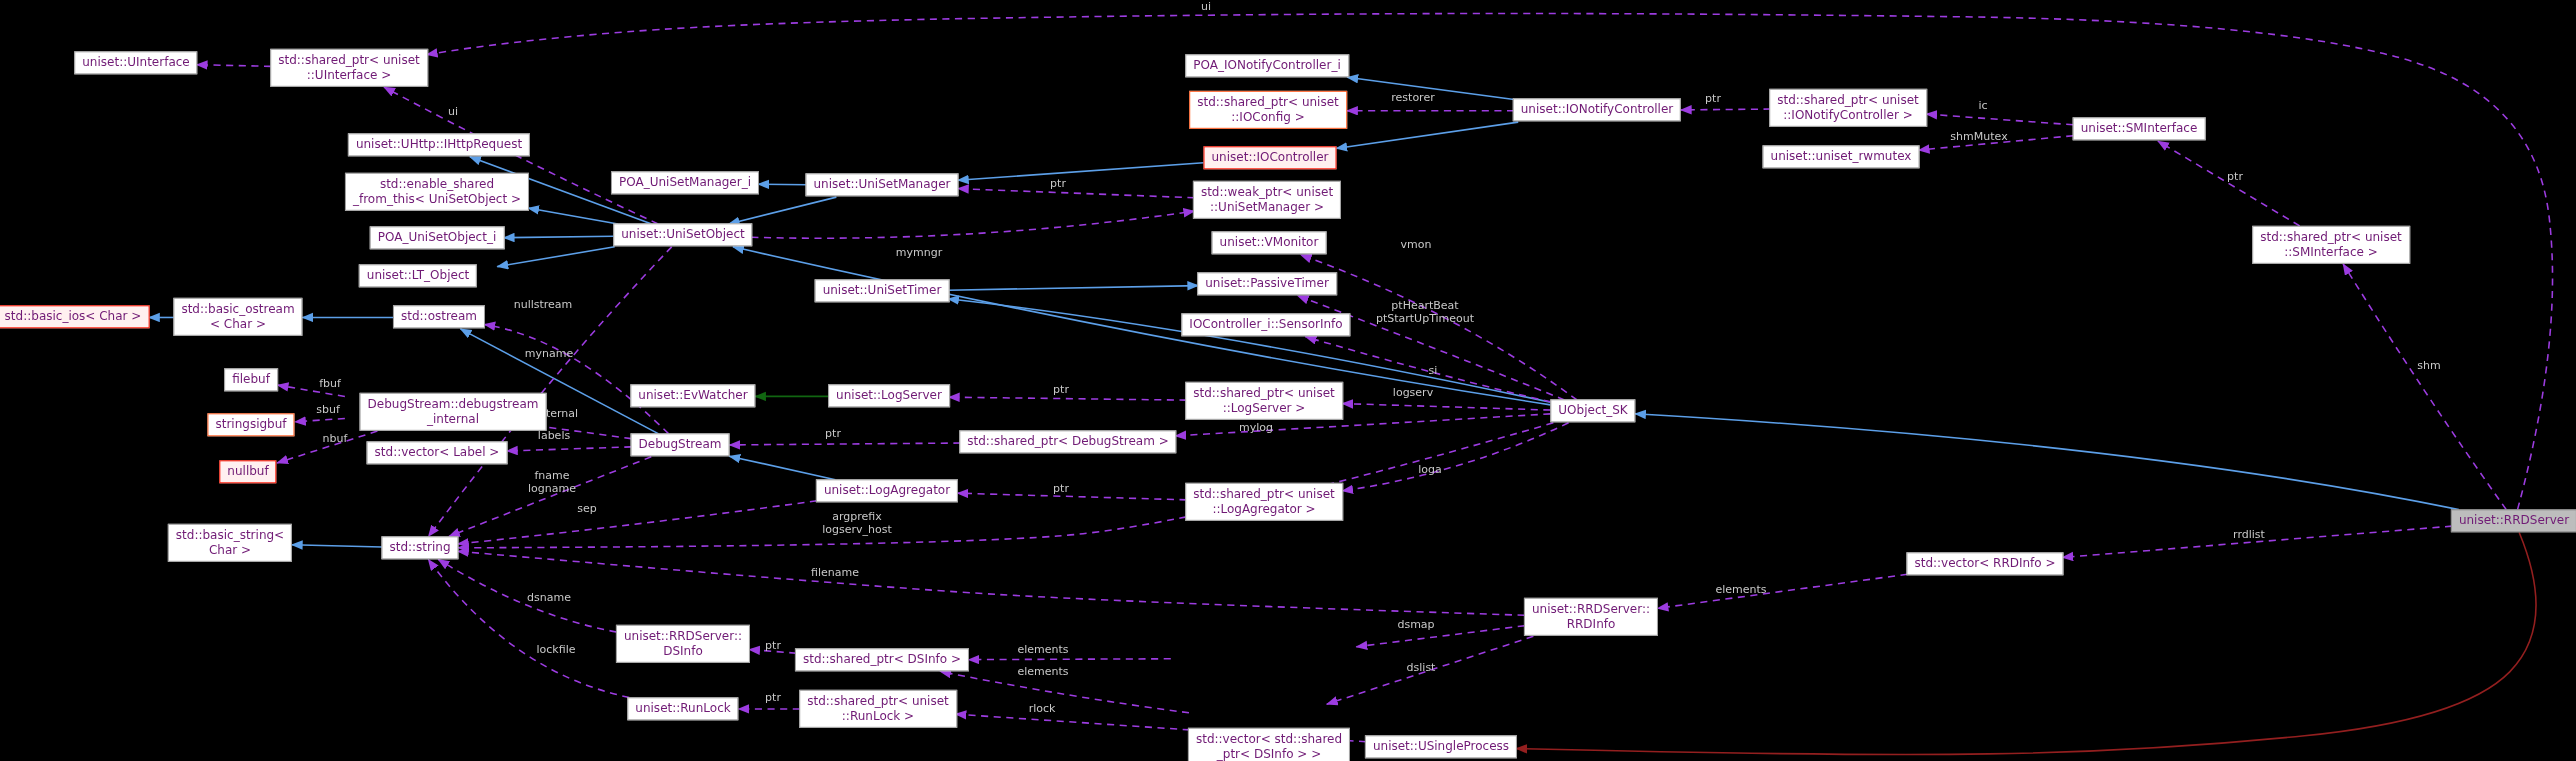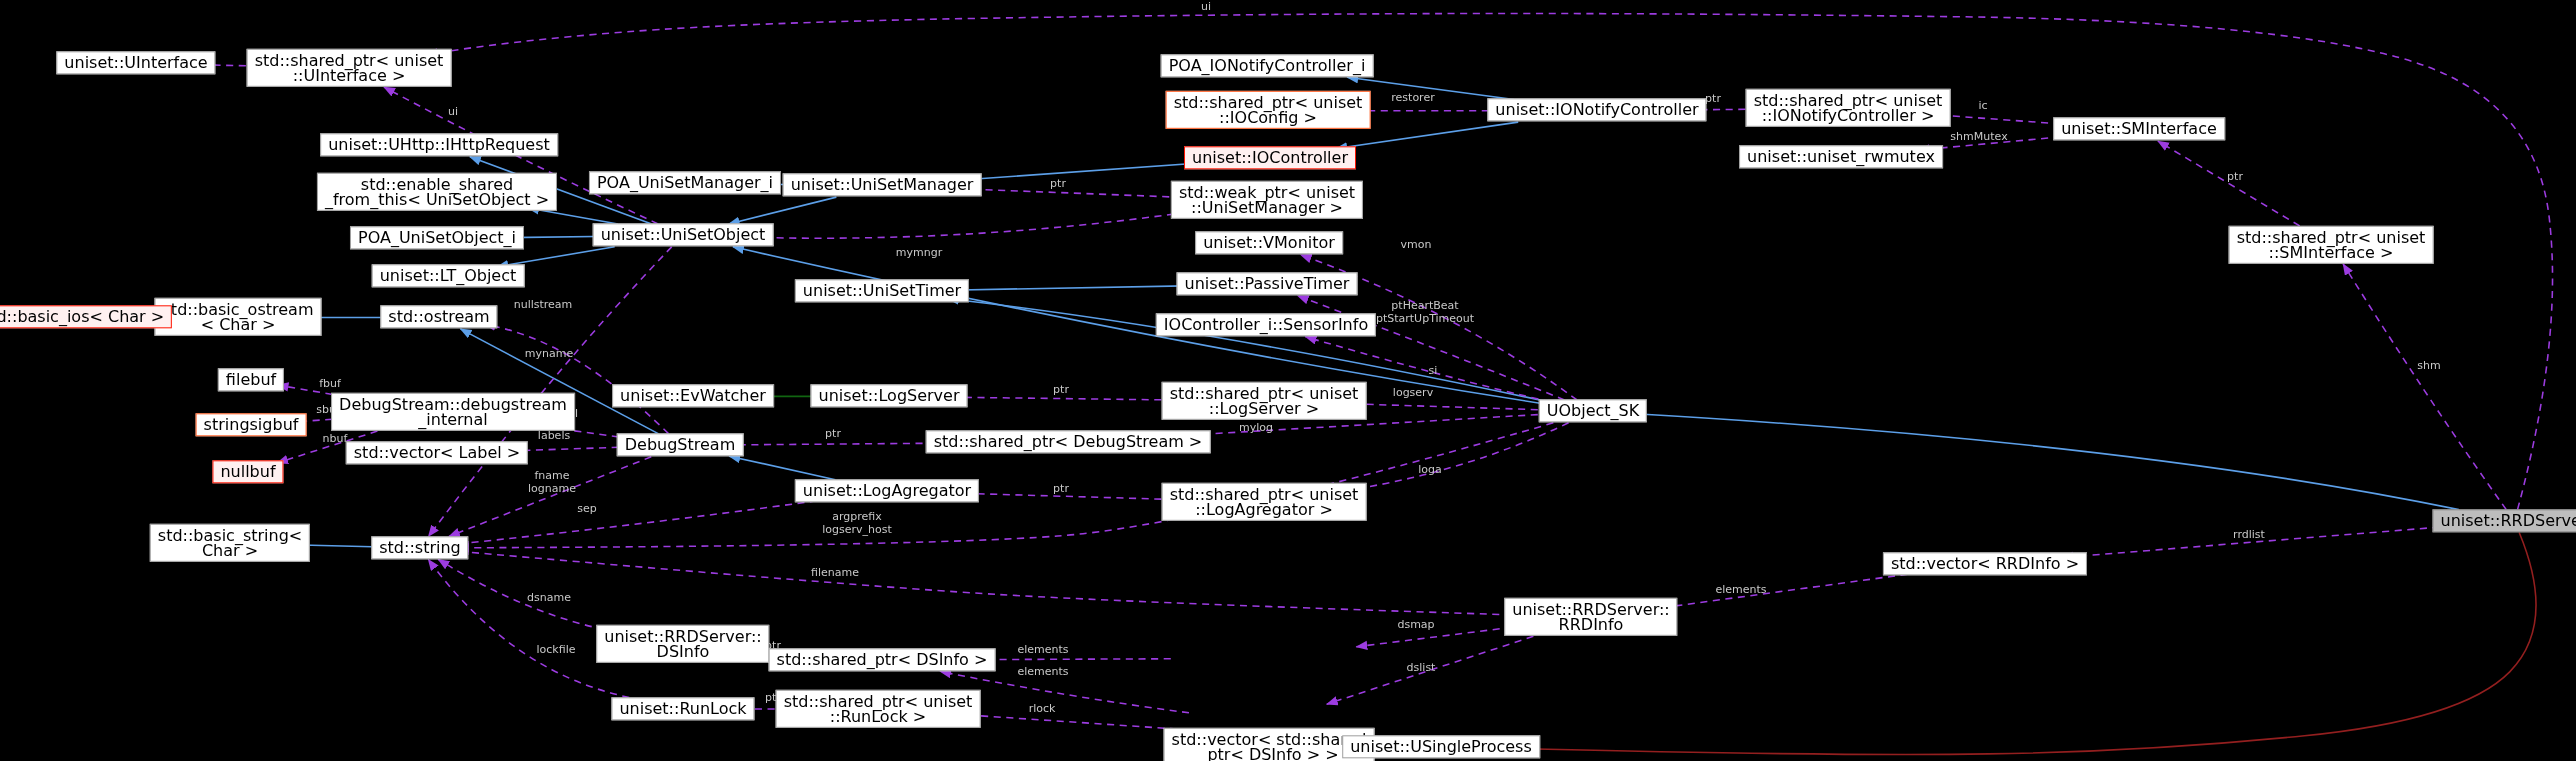--- a/index.html
+++ b/index.html
@@ -1,20 +1,20 @@
 <!DOCTYPE html>
 <html style="font-size:12.6px"><head>
 <meta charset="utf-8">
 <style>
   html,body{margin:0;padding:0;background:#000;}
   #canvas{position:relative;background:#000;font-family:"DejaVu Sans","Liberation Sans",sans-serif;overflow:hidden;}
   .node{
     position:absolute;transform:translate(-50%,-50%);
-    background:#fff;border:0.8px solid #9e9e9e;color:#000000;
-    font-size:16px;line-height:15px;padding:3.2px 7px;text-align:center;
+    background:#fff;border:0.8px solid #9e9e9e;color:#701a75;
+    font-size:12px;line-height:15px;padding:3.2px 7px;text-align:center;
     white-space:pre;z-index:3;cursor:pointer;
   }
   .node.red{border:1.6px solid #ff1400;background:#fff0f0;}
   .node.orange{border:1.6px solid #ff5a1e;background:#ffffff;}
   .node.main{background:#bdbdbd;border:0.8px solid #8a8a8a;}
   .elabel{
     position:absolute;transform:translate(-50%,-50%);
     color:#c8c8c8;font-size:11px;line-height:12.6px;text-align:center;
     white-space:pre;z-index:2;
   }
@@ -102,21 +102,21 @@
       <path d="M 3115.53,645.5 Q 2700,560 2071.5,524.0593841642228" fill="none" stroke="#5c9fe8" stroke-width="2" stroke-linejoin="round" marker-end="url(#arr-inherit)"></path>
       <path d="M 3192.023076923077,674.5 Q 3240,790 3180,851 Q 3120,912 2920,932 Q 2720,952 2520,955 Q 2320,958 1921,948.3076923076923" fill="none" stroke="#931f1f" stroke-width="2" stroke-linejoin="round" marker-end="url(#arr-private)"></path>
     </svg>
     <div class="node" style="left: 136px; top: 63px;">uniset::UInterface</div>
     <div class="node" style="left: 349px; top: 68px;">std::shared_ptr&lt; uniset
 ::UInterface &gt;</div>
     <div class="node" style="left: 439px; top: 145px;">uniset::UHttp::IHttpRequest</div>
     <div class="node" style="left: 437px; top: 192px;">std::enable_shared
 _from_this&lt; UniSetObject &gt;</div>
     <div class="node" style="left: 437px; top: 238px;">POA_UniSetObject_i</div>
-    <div class="node" style="left: 448px; top: 276px;">uniset::LT_Object</div>
+    <div class="node" style="left: 418px; top: 276px;">uniset::LT_Object</div>
     <div class="node" style="left: 238px; top: 317px;">std::basic_ostream
 &lt; Char &gt;</div>
     <div class="node red" style="left: 73px; top: 317px;">std::basic_ios&lt; Char &gt;</div>
     <div class="node" style="left: 439px; top: 317px;">std::ostream</div>
     <div class="node" style="left: 251px; top: 380px;">filebuf</div>
     <div class="node orange" style="left: 251px; top: 425px;">stringsigbuf</div>
     <div class="node red" style="left: 248px; top: 472px;">nullbuf</div>
     <div class="node" style="left: 437px; top: 412px; margin-left: 16px;">DebugStream::debugstream
 _internal</div>
     <div class="node" style="left: 437px; top: 453px;">std::vector&lt; Label &gt;</div>

